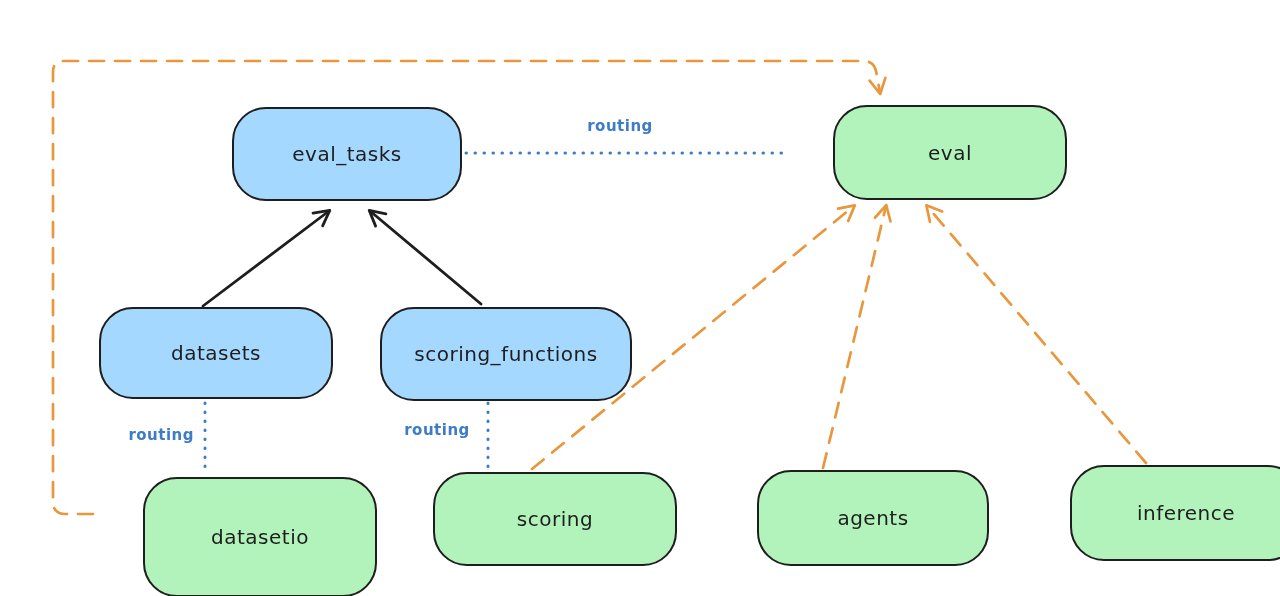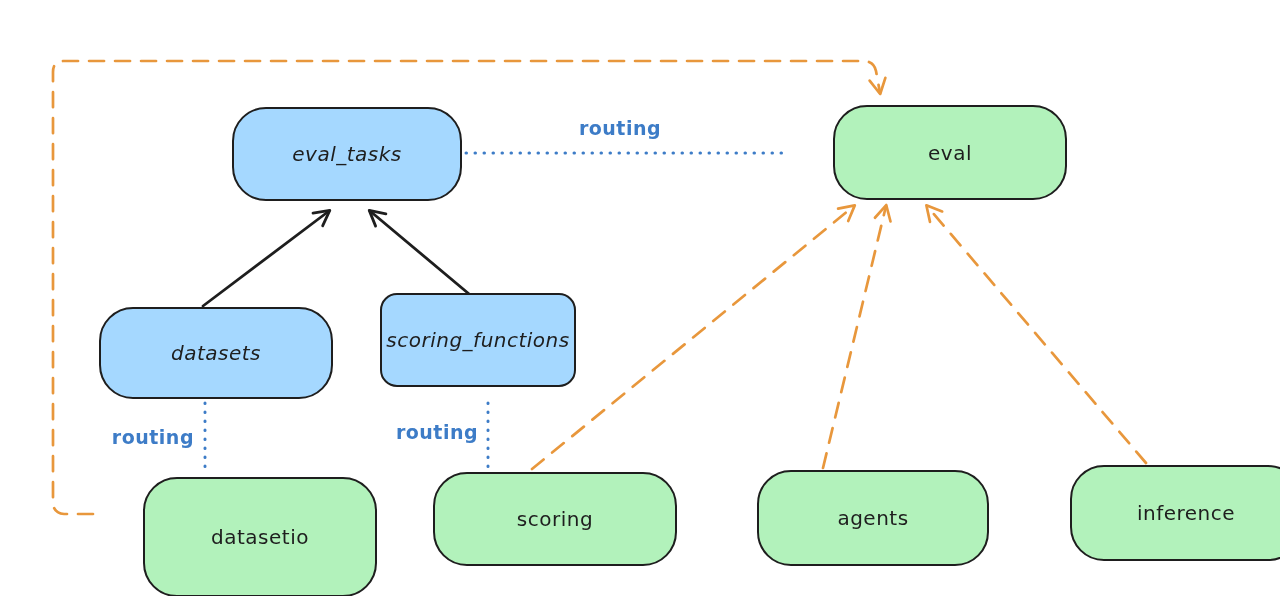--- a/index.html
+++ b/index.html
@@ -12,34 +12,34 @@
   svg.wires{position:absolute;left:0;top:0;width:1280px;height:596px;pointer-events:none;}
 
   .node{
     position:absolute;display:flex;align-items:center;justify-content:center;
     border:2.6px solid var(--stroke-dark,#1e1e1e);
     border-radius:34px;
     font-size:20px;letter-spacing:0.5px;
     color:var(--stroke-dark,#1e1e1e);
     box-sizing:border-box;
   }
-  .node.blue{background:var(--node-blue-fill,#a5d8ff);font-style:italic;}
+  .node.blue{background:var(--node-blue-fill,#a5d8ff);}
   .node.green{background:var(--node-green-fill,#b2f2bb);margin-left:48px;}
 
   #n-eval_tasks{left:232px;top:107px;width:230px;height:94px;}
   #n-eval{left:785px;top:105px;width:234px;height:95px;}
   #n-datasets{left:99px;top:307px;width:234px;height:92px;}
-  #n-scoring_functions{left:380px;top:293px;width:196px;height:94px;border-radius:17px;}
+  #n-scoring_functions{left:380px;top:307px;width:252px;height:94px;}
   #n-datasetio{left:95px;top:477px;width:234px;height:120px;}
   #n-scoring{left:385px;top:472px;width:244px;height:94px;}
   #n-agents{left:709px;top:470px;width:232px;height:96px;}
   #n-inference{left:1022px;top:465px;width:232px;height:96px;}
 
   .edge-label{
-    position:absolute;font-size:19px;font-weight:bold;letter-spacing:0.5px;
+    position:absolute;font-size:15px;font-weight:bold;letter-spacing:0.5px;
     color:var(--edge-blue,#3d7cc7);
   }
   #lbl-routing-top{left:570px;top:117px;width:100px;text-align:center;}
   #lbl-routing-left{left:104px;top:426px;width:90px;text-align:right;}
   #lbl-routing-mid{left:394px;top:421px;width:86px;text-align:center;}
 
   .edge-black{stroke:var(--stroke-dark,#1e1e1e);stroke-width:2.8;fill:none;stroke-linecap:round;}
   .edge-blue-dotted{stroke:var(--edge-blue,#3d7cc7);stroke-width:3;fill:none;stroke-linecap:round;stroke-dasharray:0.5 8.5;}
   .edge-orange{stroke:var(--edge-orange,#e8973c);stroke-width:2.7;fill:none;stroke-linecap:round;stroke-linejoin:round;stroke-dasharray:15 11;}
   #ah-black path{stroke:var(--stroke-dark,#1e1e1e);}

